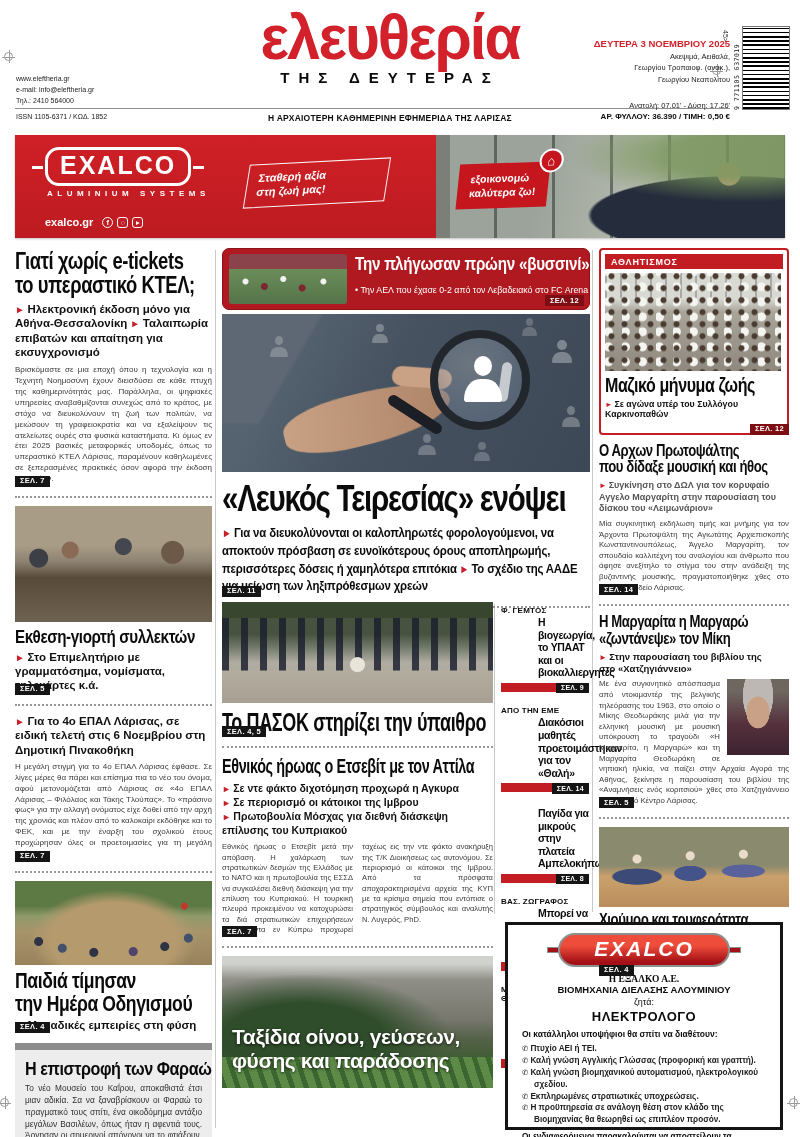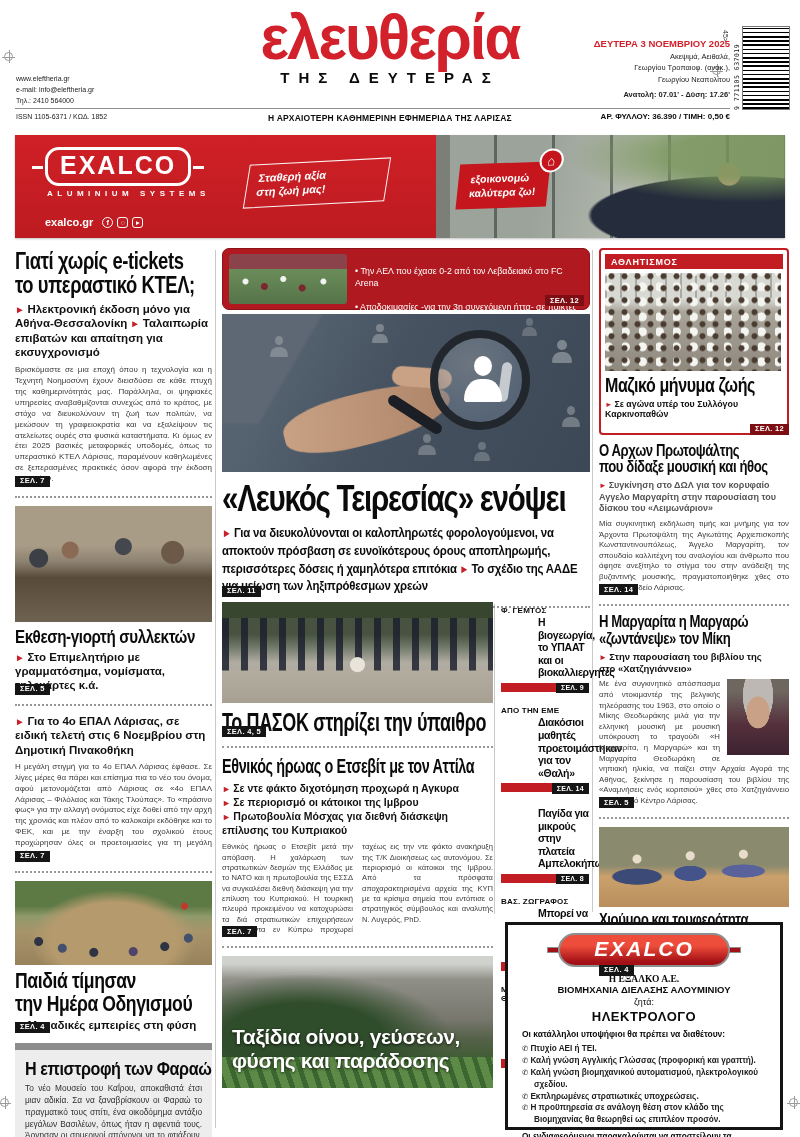--- a/index.html
+++ b/index.html
@@ -37,21 +37,21 @@
   .regmark::after{top:50%;left:-3px;height:1px;width:13px;}
 
   
   .m-info{font-size:7px;color:#222;line-height:1.55;}
   .m-logo{color:#d2212b;font-weight:700;font-size:60px;letter-spacing:-2px;line-height:1;
           transform:scaleY(1.06);transform-origin:50% 0;}
   .m-edition{font-weight:700;font-size:15px;letter-spacing:9px;margin-top:3px;}
   .m-tagline{font-weight:700;font-size:8.5px;letter-spacing:.2px;}
   .m-date{color:#d2212b;font-weight:700;font-size:9.5px;}
   .m-saints{font-size:7.5px;color:#222;line-height:1.5;margin-top:2px;}
-  .m-sun{font-size:7.5px;color:#222;margin-top:5px;font-weight:bold;}
+  .m-sun{font-size:7.5px;color:#222;margin-top:16px;}
   .m-issue{font-weight:700;font-size:8px;}
   .m-hline{border-top:1px solid #8f8f8f;}
   .barcode{background:repeating-linear-gradient(0deg,#000 0 1.6px,#fff 1.6px 4.2px);border:1px solid #777;}
   .bc-num{writing-mode:vertical-rl;transform:rotate(180deg);font-family:"DejaVu Sans Mono",monospace;
           font-size:6.5px;color:#111;letter-spacing:.5px;}
   .bc-mark{writing-mode:vertical-rl;font-size:7px;color:#333;}
 
   
   .banner{display:flex;box-shadow:0 1px 2px rgba(0,0,0,.25);}
   .banner-red{position:relative;width:421px;background:linear-gradient(180deg,#cf2026,#bd1b21);color:#fff;}
@@ -353,20 +353,21 @@
       <div class="ph-body" style="margin-top:5px;">Το νέο Μουσείο του Καΐρου, αποκαθιστά έτσι μιαν αδικία. Σα να ξαναβρίσκουν οι Φαραώ το πραγματικό τους σπίτι, ένα οικοδόμημα αντάξιο μεγάλων Βασιλέων, όπως ήταν η αφεντιά τους. Άργησαν οι σημερινοί απόγονοι να το φτιάξουν, όπως αργήσαμε κι εμείς με το Μουσείο Ακροπόλεως. Γιατί η Ανατολή έτσι είναι, πάντα αργόσυρτη, πάντα άβουλη, χαμένη στην αιώνια νιρβάνα της, ό,τι το αντίθετο με τον προτεσταντικό πραγματισμό και μεθοδικότητα. Μα έχει άλλες αρετές η Ανατολή. Η Ανατολή ξέρει να περιμένει... Για χρόνια... Για αιώνες... Για όσο χρειαστεί. Και στο τέλος παίρνει την εκδίκησή της. Να, ήδη το νέο Μουσείο παίρνει τα σκήπτρα. Σβήνει την όποια αίγλη είχαν τα μεγάλα δυτικά Μουσεία με τους κλεμμένους αιγυπτιακούς θησαυρούς. Και ήταν καιρός... Ήταν καιρός... Η δόξα δεν δανείζεται, δεν τεμαχίζεται, δεν κληρονομείται... Θεοί ίθες; Ημίθεοι, ήρωες ή βασιλείς που σμιλεύτηκαν στο μάρμαρο; Πάντα εκείθα ανήκουν... Στους τόπους που τους γέννησαν. Στους τόπους του ήλιου, τους φωτεινούς.</div>
 
     </div>
   </div>
 
   <div class="abs" style="left:222px;top:248px;width:368px;">
 
     <div class="sbox">
       <div class="ph ph-football"></div>
       <div>
+        <div class="ttl"><span class="cx cx80">Την πλήγωσαν πρώην «βυσσινί»</span></div>
         <div class="sb-b">
           <span class="wb">Την ΑΕΛ που έχασε 0-2 από τον Λεβαδειακό στο FC Arena</span>
           <span class="wb">Αποδοκιμασίες -για την 3η συνεχόμενη ήττα- σε παίκτες και διοίκηση</span>
         </div>
       </div>
       <span class="pg">ΣΕΛ. 12</span>
     </div>
 
     <div class="ph ph-mag" style="margin-top:4px;">
       <div class="sleeve"></div>
@@ -553,21 +554,21 @@
         </div>
     </div>
   </div>
 
   <div class="abs jobad" style="left:505px;top:922px;width:278px;height:208px;">
     <div class="adlogo">EXALCO</div>
     <div class="ad-c ad-l1">Η ΕΞΑΛΚΟ Α.Ε.</div>
     <div class="ad-c ad-l2">ΒΙΟΜΗΧΑΝΙΑ ΔΙΕΛΑΣΗΣ ΑΛΟΥΜΙΝΙΟΥ</div>
     <div class="ad-c ad-l3">ζητά:</div>
     <div class="ad-c ad-pos">ΗΛΕΚΤΡΟΛΟΓΟ</div>
-    <div class="ad-intro">Οι κατάλληλοι υποψήφιοι θα πρέπει να διαθέτουν:</div>
+    <div class="ad-intro">Οι κατάλληλοι υποψήφιοι θα σπίτι να διαθέτουν:</div>
     <div class="rq">Πτυχίο ΑΕΙ ή ΤΕΙ.</div>
     <div class="rq">Καλή γνώση Αγγλικής Γλώσσας (προφορική και γραπτή).</div>
     <div class="rq">Καλή γνώση βιομηχανικού αυτοματισμού, ηλεκτρολογικού σχεδίου.</div>
     <div class="rq">Εκπληρωμένες στρατιωτικές υποχρεώσεις.</div>
     <div class="rq">Η προϋπηρεσία σε ανάλογη θέση στον κλάδο της Βιομηχανίας θα θεωρηθεί ως επιπλέον προσόν.</div>
     <div class="ad-outro">Οι ενδιαφερόμενοι παρακαλούνται να αποστείλουν τα βιογραφικά σημειώματα στην ηλεκτρονική διεύθυνση hr@exalco.gr.</div>
   </div>
 
 </div>
 

